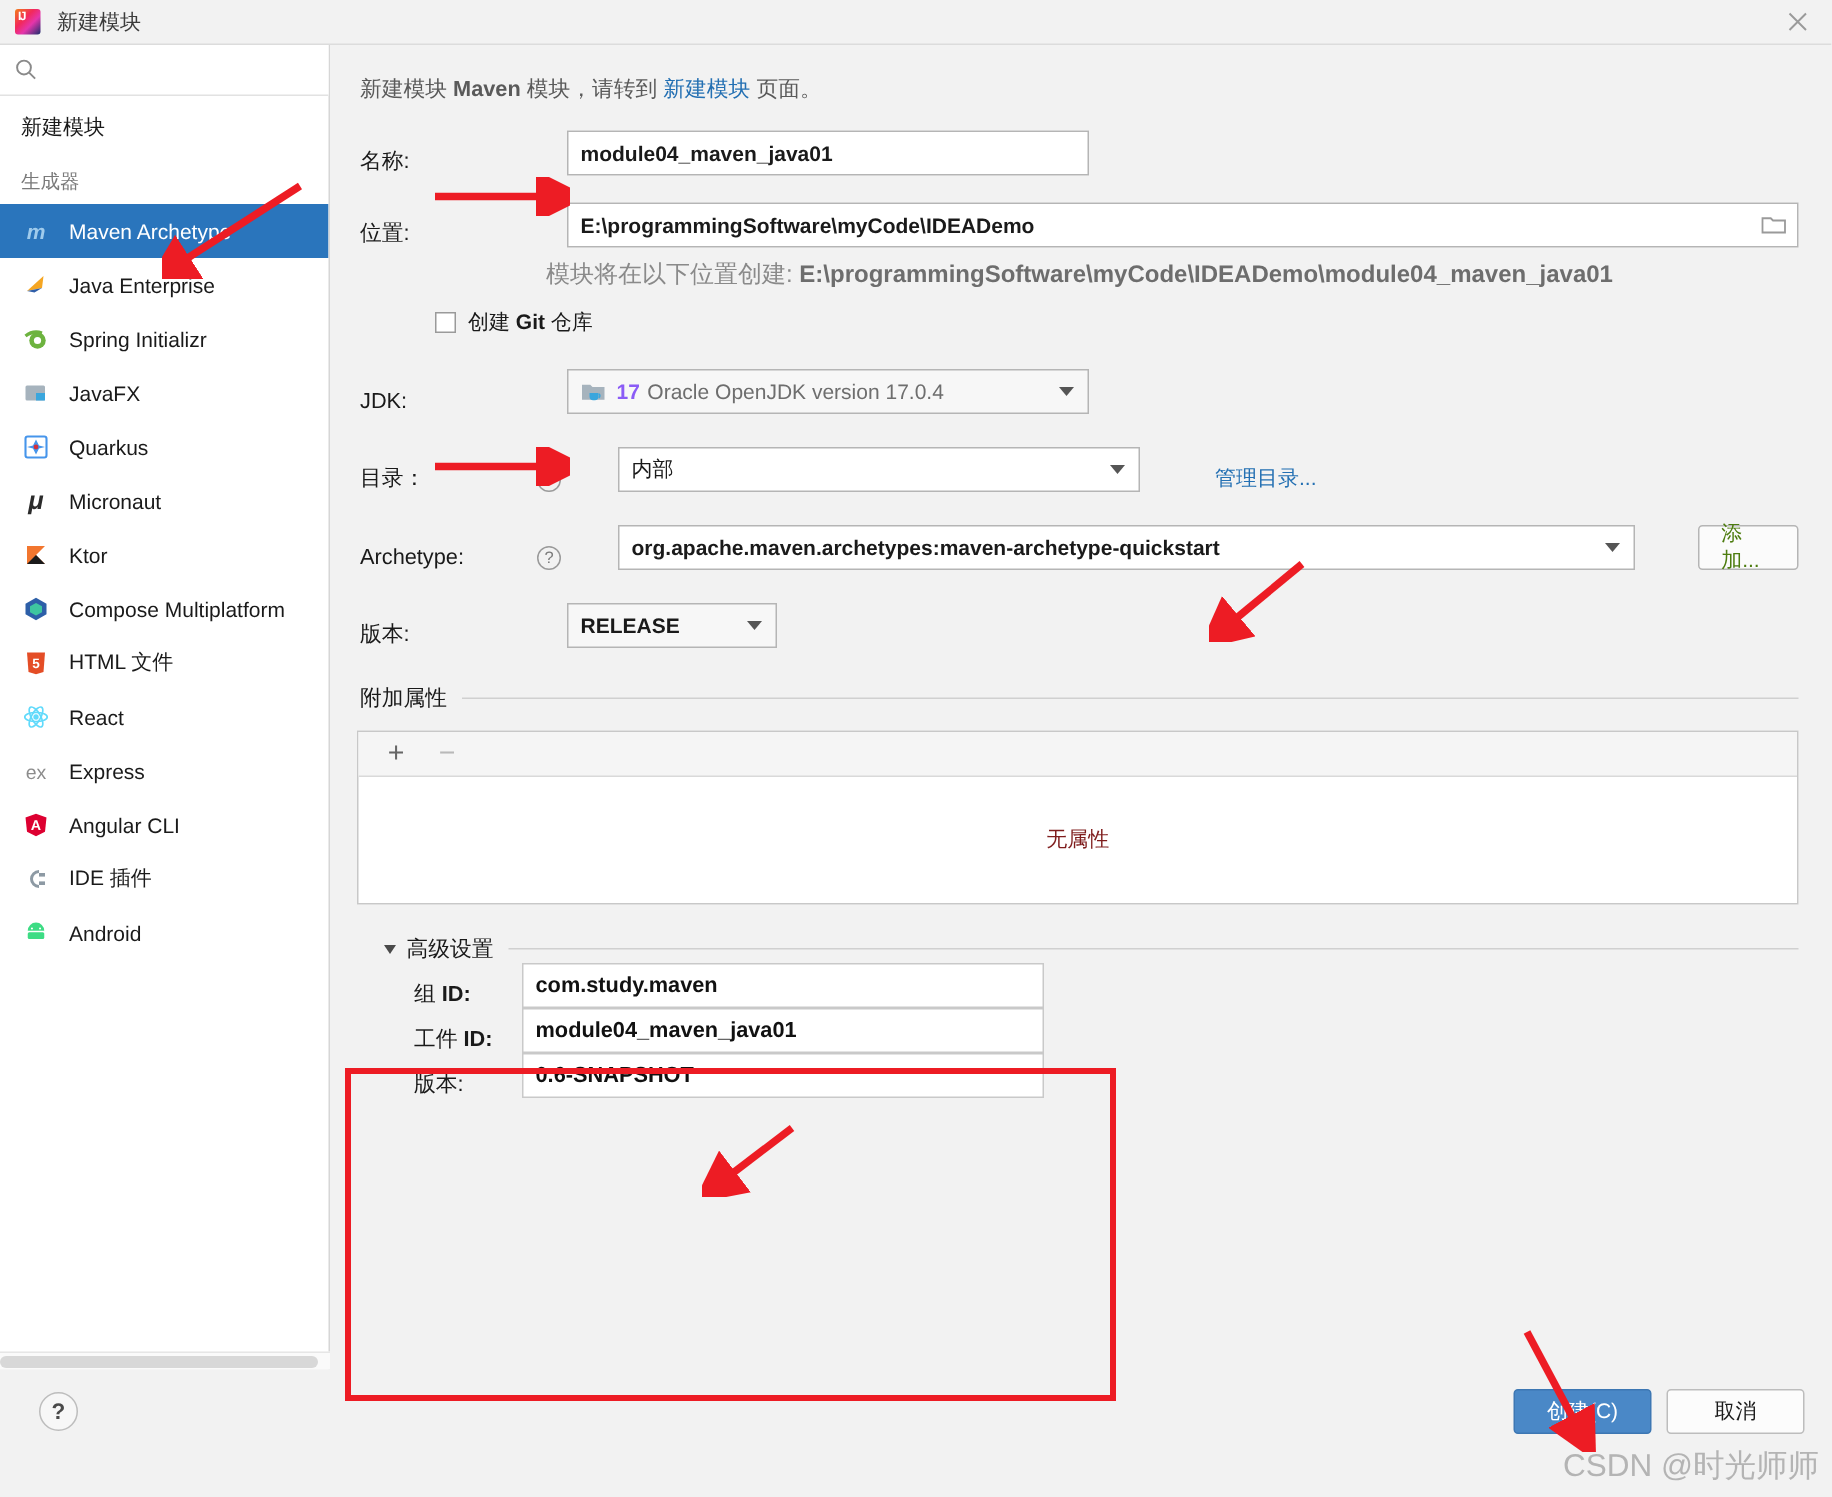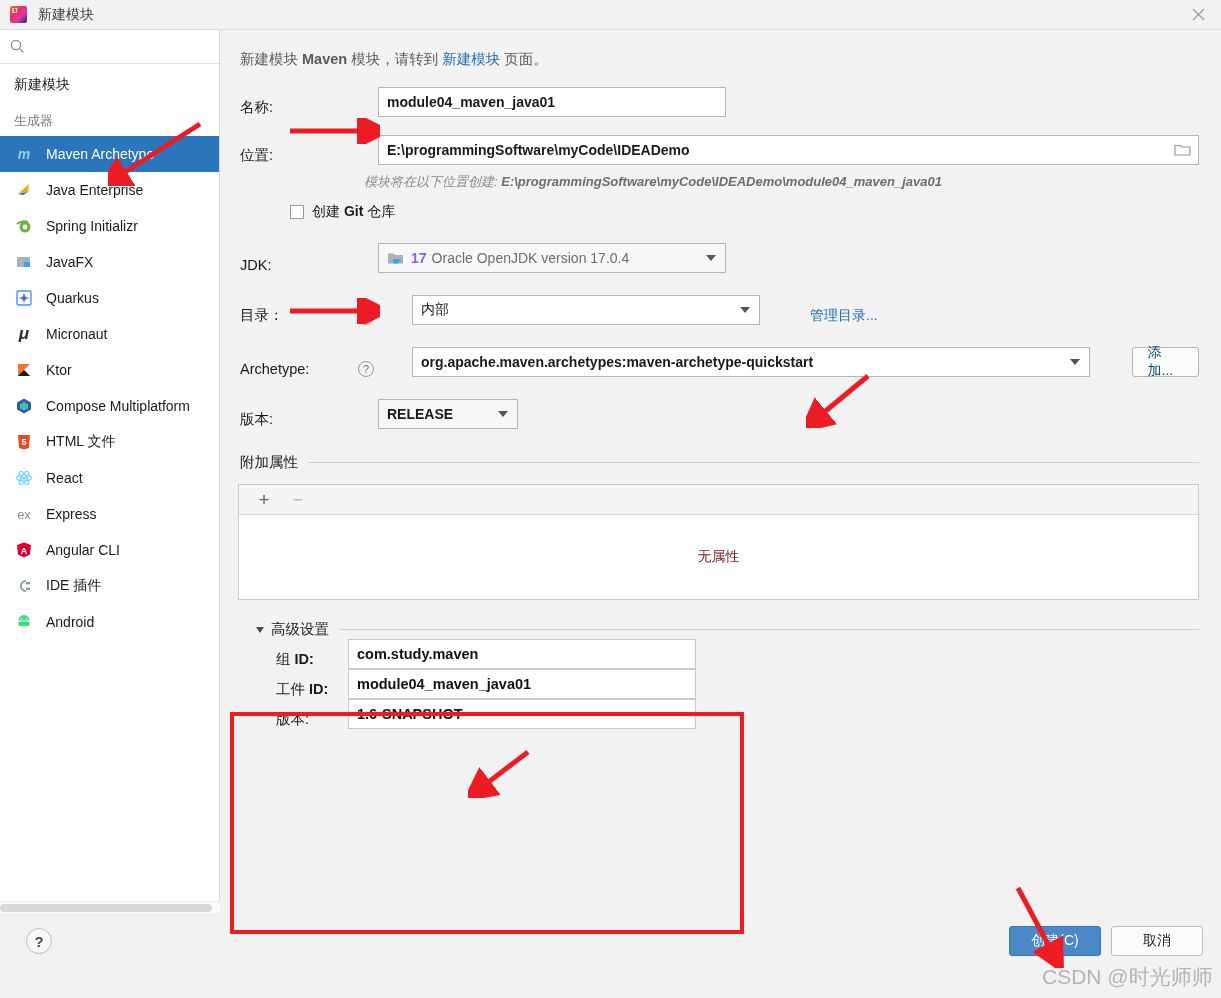--- a/index.html
+++ b/index.html
@@ -136,22 +136,22 @@
     font-weight: bold;
   }
   .field.name { width: 348px; }
   .field.location { width: 830px; position: relative; padding-right: 30px; font-weight: bold; }
   .folder-btn {
     position: absolute; right: 6px; top: 50%; transform: translateY(-50%);
     width: 18px; height: 16px;
   }
 
   .hint {
-    font-size: 13px; color: #8a8a8a;
-    margin-top: 8px; margin-left: 126px; font-style: italic;
+    font-size: 16px; color: #8a8a8a;
+    margin-top: 8px; margin-left: 126px;
   }
   .hint b { color: #6d6d6d; font-weight: bold; }
 
   .checkrow { display: flex; align-items: center; margin-top: 12px; margin-left: 52px; }
   .checkbox {
     width: 14px; height: 14px; border: 1px solid #9a9a9a;
     background: #fff; margin-right: 8px; flex: 0 0 14px;
   }
   .checklbl { font-size: 14px; color: #1a1a1a; }
   .checklbl b { font-weight: bold; }
@@ -173,21 +173,21 @@
     border-top: 6px solid #555;
   }
   .jdk-icon { width: 18px; height: 15px; margin-right: 6px; flex: 0 0 18px; }
   .jdk-ver { font-weight: bold; color: #8b5cf6; margin-right: 5px; }
   .jdk-name { color: #6e6e6e; font-weight: normal; }
 
   .linkbtn { font-size: 14px; color: #2470b3; margin-left: 18px; }
 
   .btn {
     height: 30px; border: 1px solid #b5b5b5; background: #fbfbfb;
-    border-radius: 3px; font-size: 14px; color: #0c4a6e;
+    border-radius: 3px; font-size: 14px; color: #4d7c0f;
     display: flex; align-items: center; justify-content: center;
     padding: 0 14px; margin-left: 10px;
   }
 
   
   .section { margin-top: 24px; }
   .section-head { display: flex; align-items: center; }
   .section-title { font-size: 14.5px; color: #1a1a1a; padding-left: 2px; white-space: nowrap; }
   .section-line { flex: 1 1 auto; height: 1px; background: #d0d0d0; margin-left: 10px; }
 
@@ -551,21 +551,21 @@
 
         <div class="adv-row">
           <div class="adv-lbl">
             <span>工件 </span><b>ID:</b>
           </div>
           <div class="adv-field">module04_maven_java01</div>
         </div>
 
         <div class="adv-row">
           <div class="adv-lbl">版本:</div>
-          <div class="adv-field">1.6-SNAPSHOT</div>
+          <div class="adv-field">0.6-SNAPSHOT</div>
         </div>
       </div>
 
     </div>
   </div>
 
   <div class="footer">
     <div class="help-circle">?</div>
     <div class="footer-spacer"></div>
     <div class="btn-primary">创建(C)</div>

